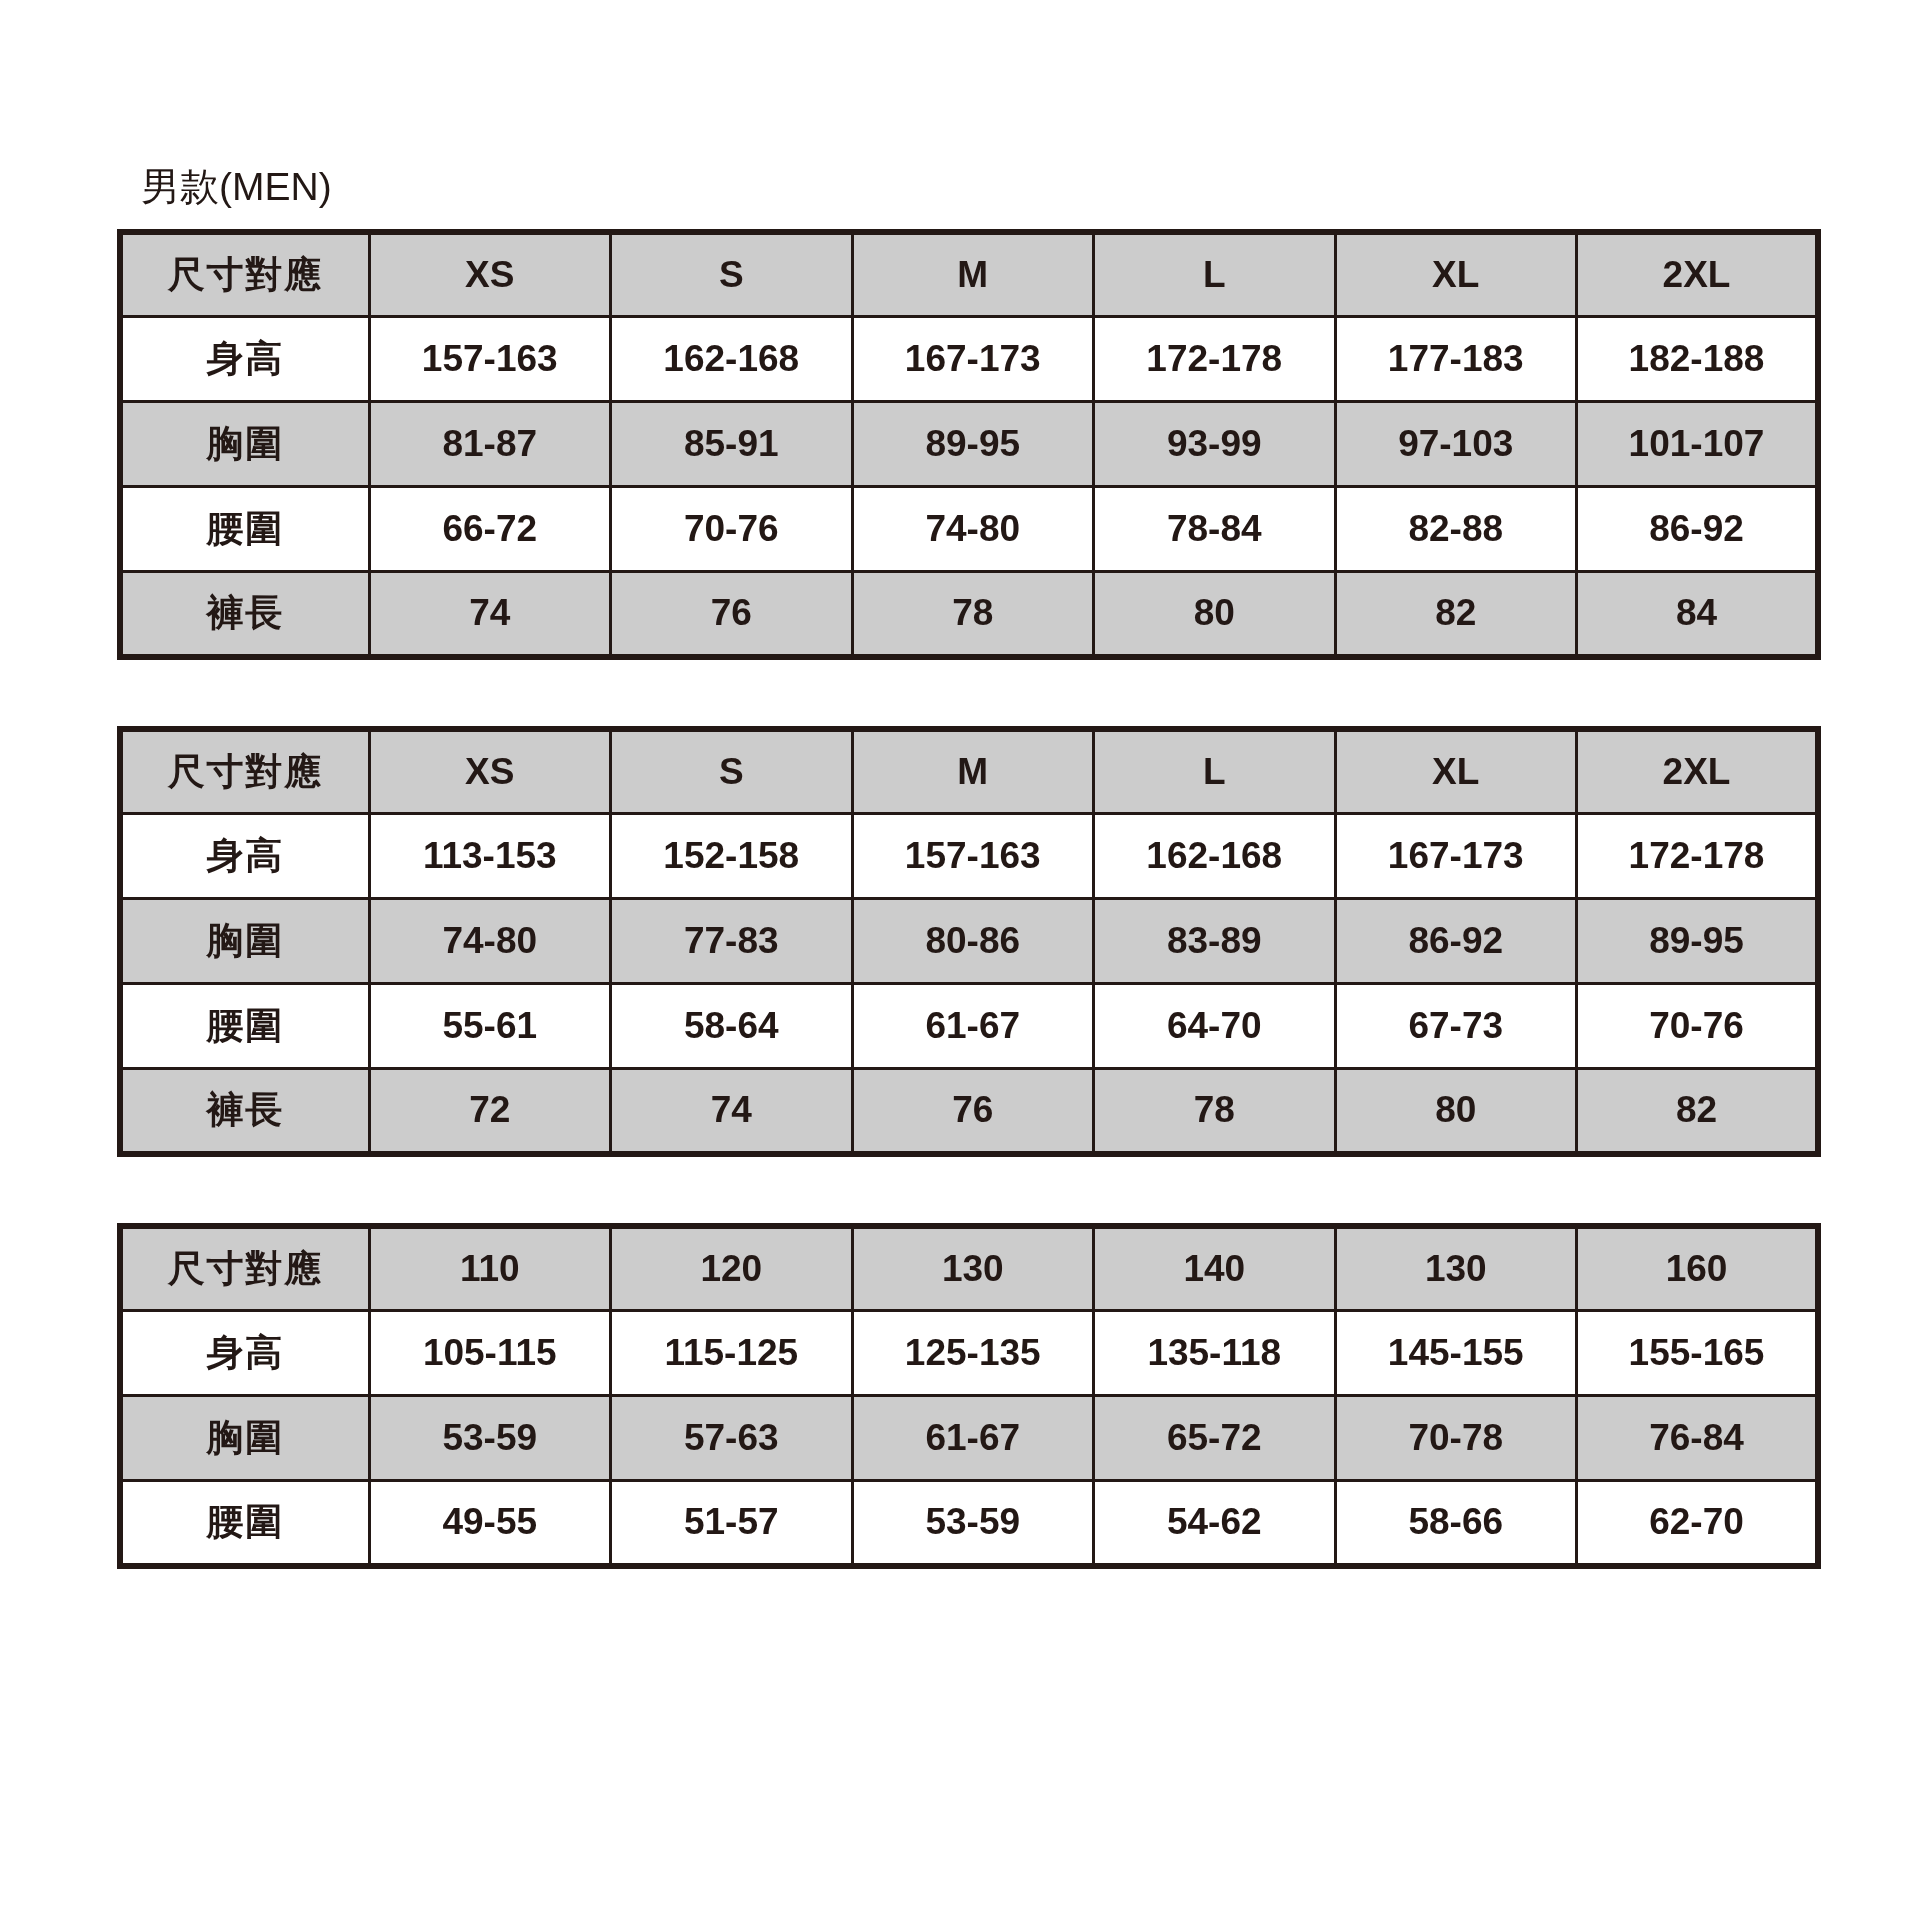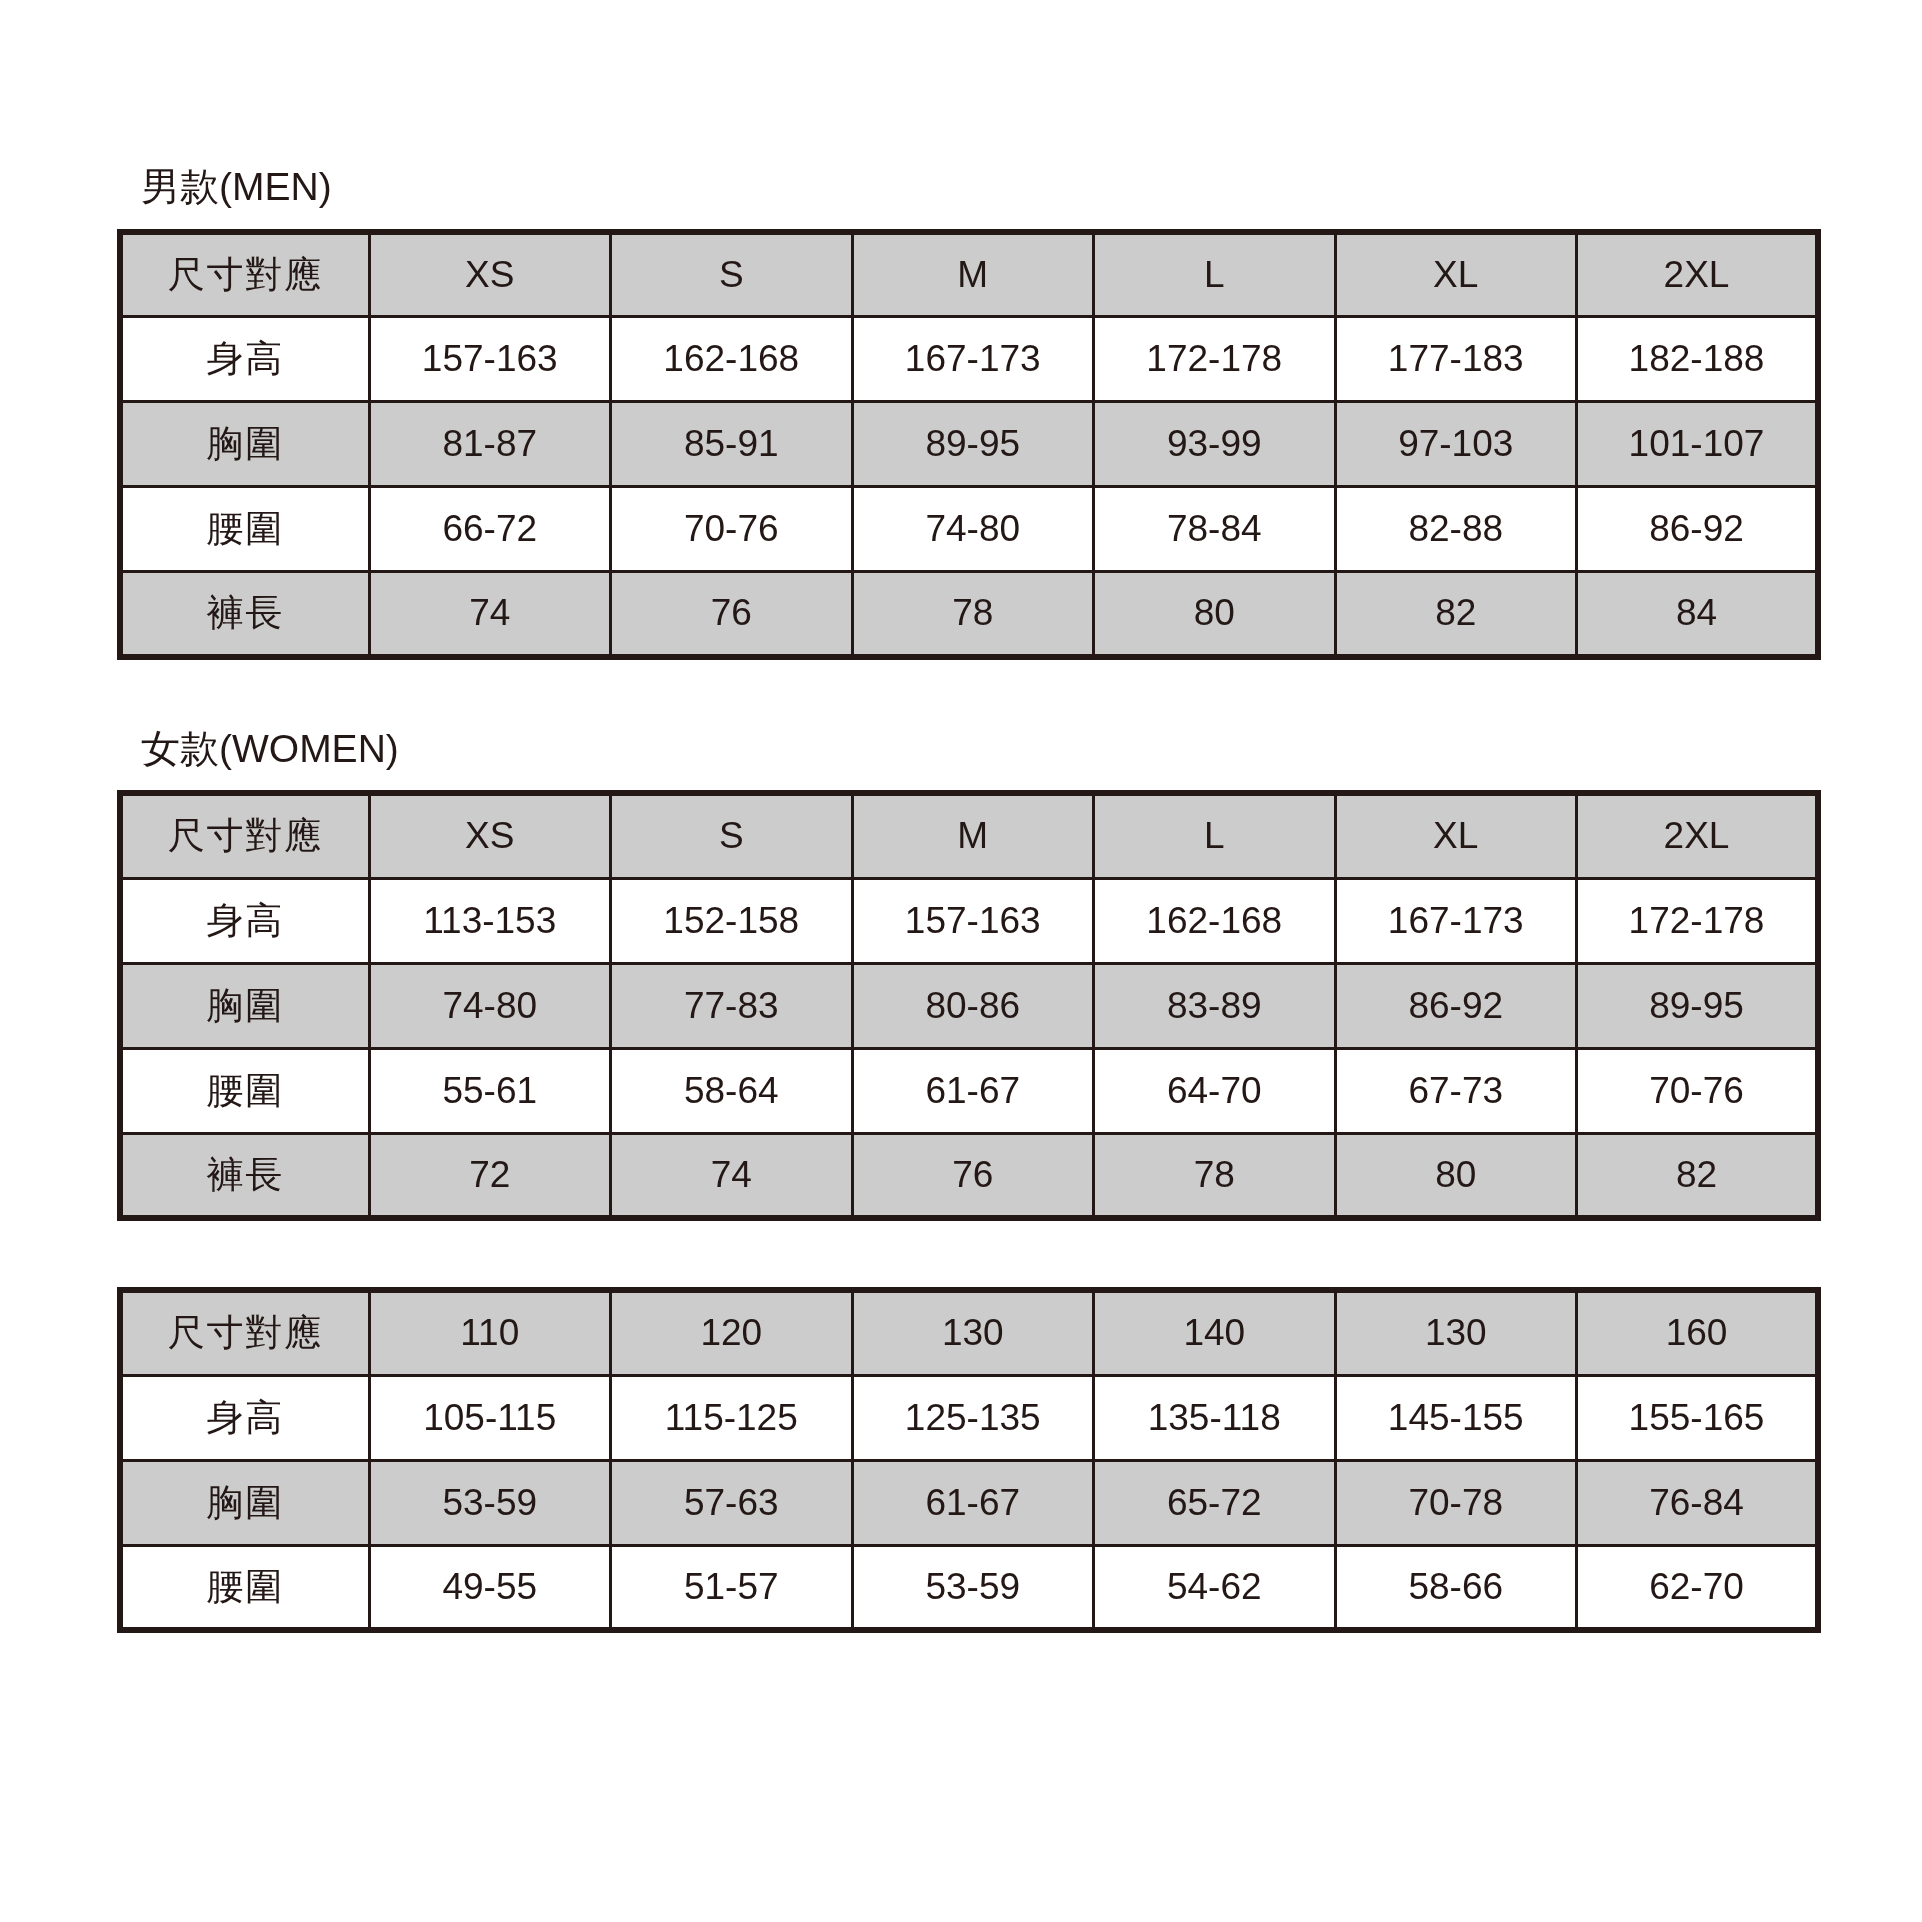--- a/index.html
+++ b/index.html
@@ -21,20 +21,21 @@
     font-weight: normal;
     line-height: 46px;
     margin: 0 0 18.5px 24px;
     color: #231815;
   }
   table.size-table {
     border-collapse: collapse;
     table-layout: fixed;
     width: 1704px;
     border: 6.5px solid #231815;
+    font-weight: bold;
   }
   table.size-table td {
     border: 3.7px solid #231815;
     height: 85px;
     padding: 0;
     text-align: center;
     vertical-align: middle;
     font-size: 37px;
     background: #ffffff;
     color: #231815;
@@ -97,21 +98,20 @@
             <td>78</td>
             <td>80</td>
             <td>82</td>
             <td>84</td>
           </tr>
         </tbody>
     </table>
   </section>
 
   <section class="size-block">
-    <h2 class="table-title">女款(WOMEN)</h2>
     <table class="size-table">
       <tbody>
           <tr class="shaded">
             <td class="label-col">尺寸對應</td>
             <td>XS</td>
             <td>S</td>
             <td>M</td>
             <td>L</td>
             <td>XL</td>
             <td>2XL</td>

